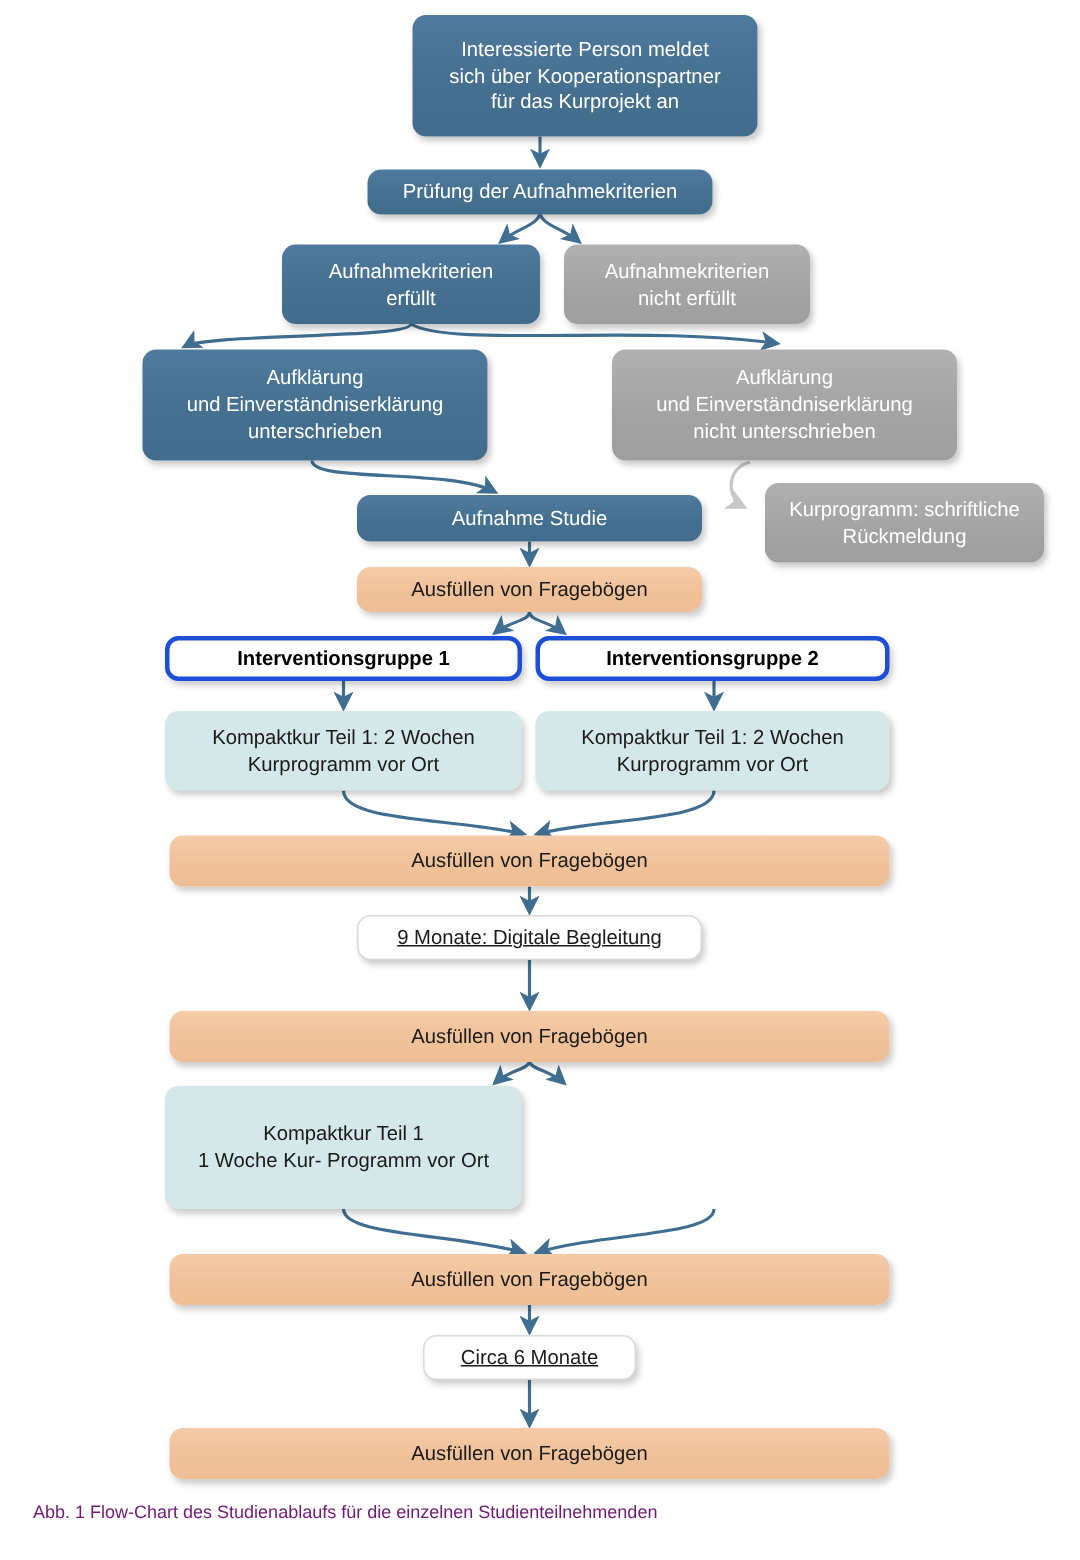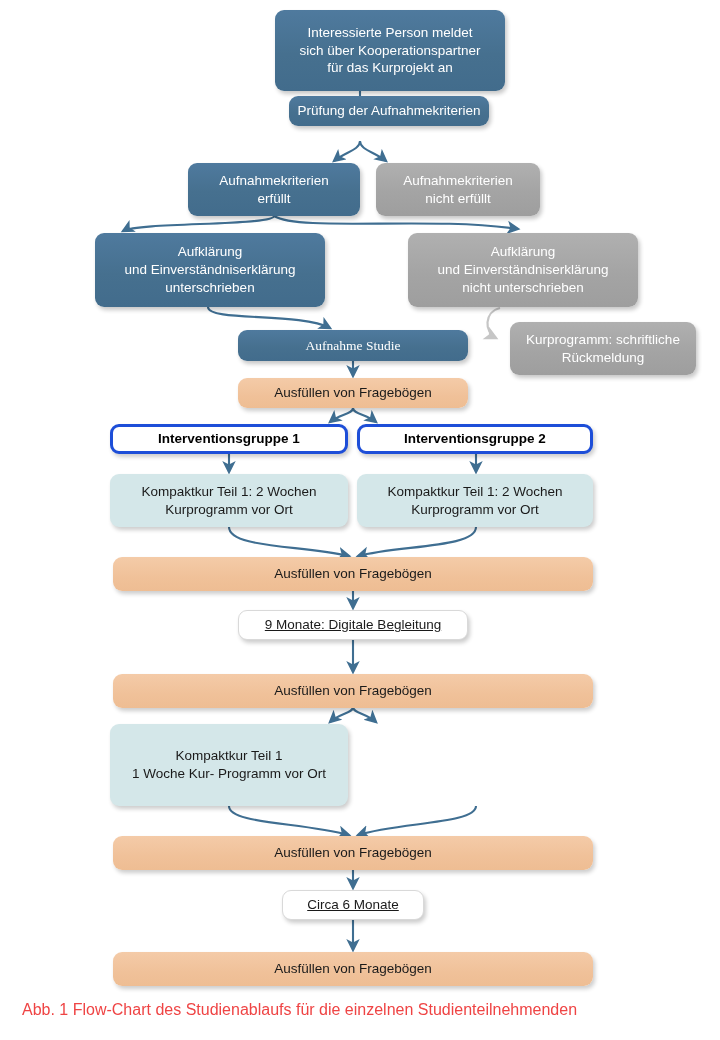--- a/index.html
+++ b/index.html
@@ -83,22 +83,22 @@
     font-weight: normal;
     border: 1px solid #d9d9d9;
     box-shadow: 2px 3px 4px rgba(0,0,0,0.20);
     text-decoration: underline;
   }
 
   .caption {
     position: absolute;
     left: 22px;
     top: 1001px;
-    font-size: 16px;
-    color: #ef4444;
+    font-size: 12px;
+    color: #701a75;
     z-index: 4;
   }
 </style>
 </head>
 <body>
 
 <div id="canvas">
 
   <svg id="svg-layer" viewBox="0 0 720 1040" xmlns="http://www.w3.org/2000/svg">
     <defs>
@@ -153,21 +153,21 @@
       <path d="M500,308 C484,312 484,332 496,338"></path>
     </g>
   </svg>
 
   <div class="node n-blue" style="left:245px; top:10px; width:230px; height:81px;margin-left:30px;">
     <span>Interessierte Person meldet
 sich über Kooperationspartner
 für das Kurprojekt an</span>
   </div>
 
-  <div class="node n-blue" style="left:245px; top:96px; width:200px; height:30px;margin-left:44px;">
+  <div class="node n-blue" style="left:245px; top:113px; width:230px; height:30px;">
     <span>Prüfung der Aufnahmekriterien</span>
   </div>
 
   <div class="node n-blue" style="left:188px; top:163px; width:172px; height:53px;">
     <span>Aufnahmekriterien
 erfüllt</span>
   </div>
 
   <div class="node n-gray" style="left:376px; top:163px; width:164px; height:53px;">
     <span>Aufnahmekriterien
@@ -179,21 +179,21 @@
 und Einverständniserklärung
 unterschrieben</span>
   </div>
 
   <div class="node n-gray" style="left:408px; top:233px; width:230px; height:74px;">
     <span>Aufklärung
 und Einverständniserklärung
 nicht unterschrieben</span>
   </div>
 
-  <div class="node n-blue" style="left:238px; top:330px; width:230px; height:31px;font-family:Liberation Serif, serif;">
+  <div class="node n-blue" style="left:238px; top:330px; width:230px; height:31px;">
     <span>Aufnahme Studie</span>
   </div>
 
   <div class="node n-gray" style="left:510px; top:322px; width:186px; height:53px;">
     <span>Kurprogramm: schriftliche
 Rückmeldung</span>
   </div>
 
   <div class="node n-orange" style="left:238px; top:378px; width:230px; height:30px;">
     <span>Ausfüllen von Fragebögen</span>

